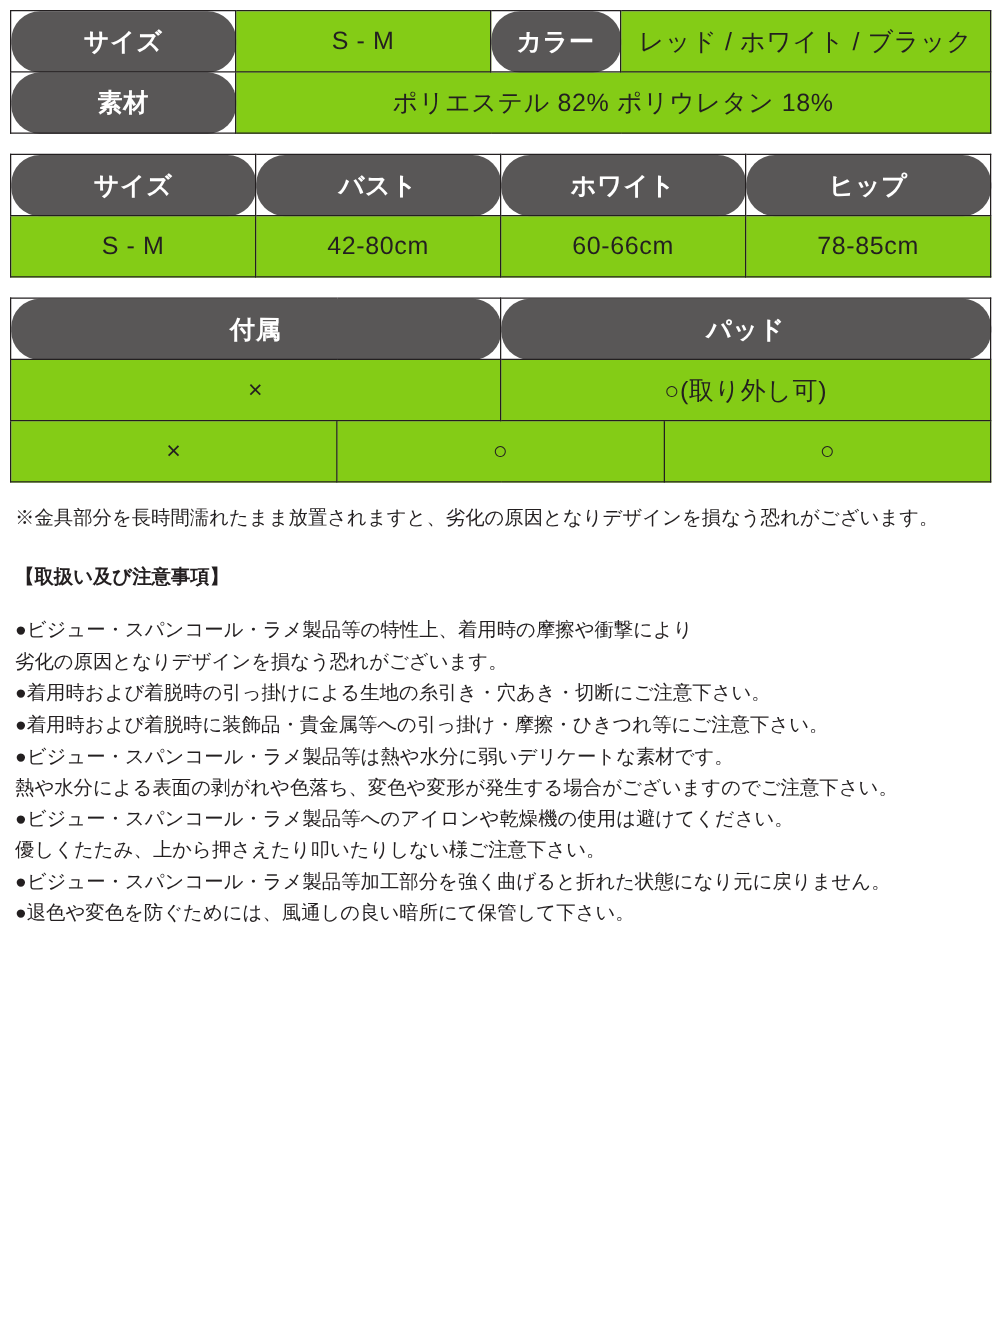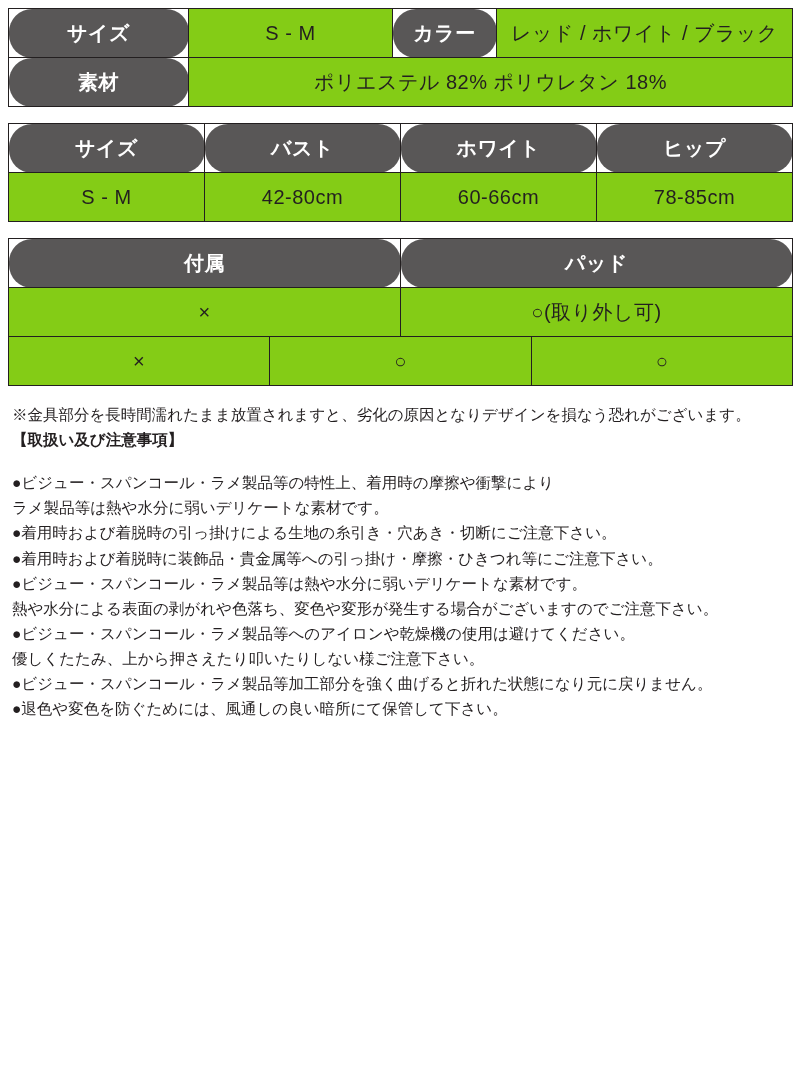--- a/index.html
+++ b/index.html
@@ -48,21 +48,21 @@
     font-size: 21px;
   }
   .notes {
     margin-top: 10px;
     padding: 0 4px;
     font-size: 15.5px;
     line-height: 1.62;
     color: #231f20;
   }
   .notes .lead {
-    margin-bottom: 0;
+    margin-bottom: 22px;
     font-size: 15.5px;
   }
   .notes .block-title {
     margin-bottom: 18px;
     font-weight: bold;
   }
   .notes p {
     margin: 0;
   }
 </style>
@@ -136,21 +136,21 @@
         <td class="big" colspan="2">○</td>
         <td class="big">○</td>
       </tr>
     </tbody>
   </table>
 
   <div class="notes">
     <p class="lead">※金具部分を長時間濡れたまま放置されますと、劣化の原因となりデザインを損なう恐れがございます。</p>
     <p class="block-title">【取扱い及び注意事項】</p>
     <p>●ビジュー・スパンコール・ラメ製品等の特性上、着用時の摩擦や衝撃により</p>
-    <p>ラメ製品等は熱や水分に弱いデリケートな素材です。</p>
+    <p>劣化の原因となりデザインを損なう恐れがございます。</p>
     <p>●着用時および着脱時の引っ掛けによる生地の糸引き・穴あき・切断にご注意下さい。</p>
     <p>●着用時および着脱時に装飾品・貴金属等への引っ掛け・摩擦・ひきつれ等にご注意下さい。</p>
     <p>●ビジュー・スパンコール・ラメ製品等は熱や水分に弱いデリケートな素材です。</p>
     <p>熱や水分による表面の剥がれや色落ち、変色や変形が発生する場合がございますのでご注意下さい。</p>
     <p>●ビジュー・スパンコール・ラメ製品等へのアイロンや乾燥機の使用は避けてください。</p>
     <p>優しくたたみ、上から押さえたり叩いたりしない様ご注意下さい。</p>
     <p>●ビジュー・スパンコール・ラメ製品等加工部分を強く曲げると折れた状態になり元に戻りません。</p>
     <p>●退色や変色を防ぐためには、風通しの良い暗所にて保管して下さい。</p>
   </div>
 

